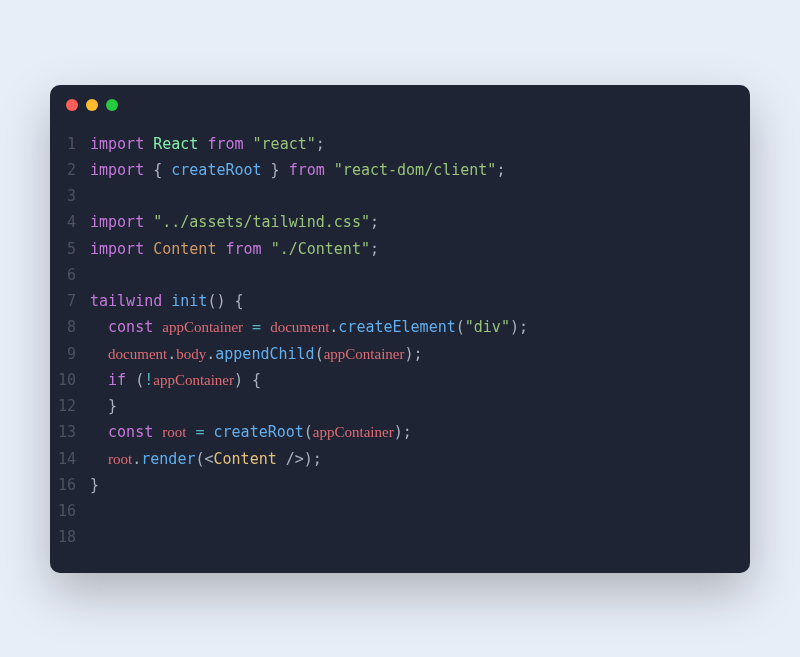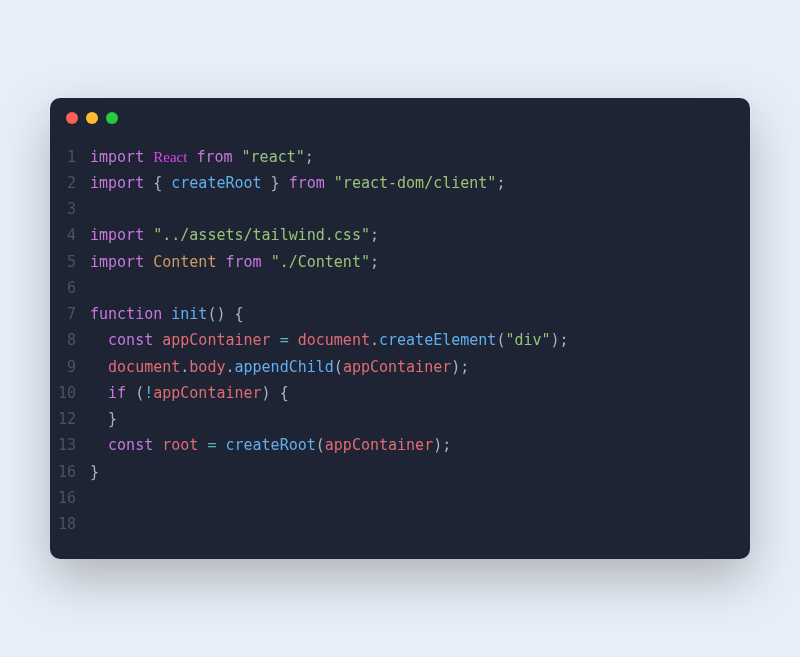--- a/index.html
+++ b/index.html
@@ -47,48 +47,49 @@
     width: 34px;
     text-align: right;
     color: #4b5363;
     padding-right: 14px;
     user-select: none;
     flex-shrink: 0;
   }
   .code { flex: 1; }
   
   .kw   { color: #c678dd; margin-top: 12px; } 
-  .def  { color: #d946ef; font-family: Liberation Serif, serif; } 
+  .def  { color: #86efac; } 
   .fn   { color: #61afef; } 
   .str  { color: #98c379; } 
   .pl   { color: #abb2bf; } 
-  .var  { color: #e06c75; } 
+  .var  { color: #e06c75; font-family: Liberation Serif, serif; } 
   .prop { color: #d19a66; } 
   .tag  { color: #e5c07b; } 
   .op   { color: #56b6c2; } 
 </style>
 </head>
 <body>
 
 <div class="window">
   <div class="titlebar">
     <div class="dot red"></div>
     <div class="dot yellow"></div>
     <div class="dot green"></div>
   </div>
   <div class="editor" id="editor">
       <div class="line"><span class="ln">1</span><span class="code"><span class="kw">import</span><span class="pl"> </span><span class="def">React</span><span class="pl"> </span><span class="kw">from</span><span class="pl"> </span><span class="str">"react"</span><span class="pl">;</span></span></div>
       <div class="line"><span class="ln">2</span><span class="code"><span class="kw">import</span><span class="pl"> { </span><span class="fn">createRoot</span><span class="pl"> } </span><span class="kw">from</span><span class="pl"> </span><span class="str">"react-dom/client"</span><span class="pl">;</span></span></div>
       <div class="line"><span class="ln">3</span><span class="code">&nbsp;</span></div>
       <div class="line"><span class="ln">4</span><span class="code"><span class="kw">import</span><span class="pl"> </span><span class="str">"../assets/tailwind.css"</span><span class="pl">;</span></span></div>
       <div class="line"><span class="ln">5</span><span class="code"><span class="kw">import</span><span class="pl"> </span><span class="prop">Content</span><span class="pl"> </span><span class="kw">from</span><span class="pl"> </span><span class="str">"./Content"</span><span class="pl">;</span></span></div>
       <div class="line"><span class="ln">6</span><span class="code">&nbsp;</span></div>
-      <div class="line"><span class="ln">7</span><span class="code"><span class="kw">function</span><span class="pl"> </span><span class="fn">init</span><span class="pl">() {</span></span></div>
+      <div class="line"><span class="ln">7</span><span class="code"><span class="kw">tailwind</span><span class="pl"> </span><span class="fn">init</span><span class="pl">() {</span></span></div>
       <div class="line"><span class="ln">8</span><span class="code"><span class="pl">  </span><span class="kw">const</span><span class="pl"> </span><span class="var">appContainer</span><span class="pl"> </span><span class="op">=</span><span class="pl"> </span><span class="var">document</span><span class="pl">.</span><span class="fn">createElement</span><span class="pl">(</span><span class="str">"div"</span><span class="pl">);</span></span></div>
       <div class="line"><span class="ln">9</span><span class="code"><span class="pl">  </span><span class="var">document</span><span class="pl">.</span><span class="var">body</span><span class="pl">.</span><span class="fn">appendChild</span><span class="pl">(</span><span class="var">appContainer</span><span class="pl">);</span></span></div>
       <div class="line"><span class="ln">10</span><span class="code"><span class="pl">  </span><span class="kw">if</span><span class="pl"> (</span><span class="op">!</span><span class="var">appContainer</span><span class="pl">) {</span></span></div>
       <div class="line"><span class="ln">12</span><span class="code"><span class="pl">  }</span></span></div>
       <div class="line"><span class="ln">13</span><span class="code"><span class="pl">  </span><span class="kw">const</span><span class="pl"> </span><span class="var">root</span><span class="pl"> </span><span class="op">=</span><span class="pl"> </span><span class="fn">createRoot</span><span class="pl">(</span><span class="var">appContainer</span><span class="pl">);</span></span></div>
+      <div class="line"><span class="ln">14</span><span class="code"><span class="pl">  </span><span class="var">root</span><span class="pl">.</span><span class="fn">render</span><span class="pl">(&lt;</span><span class="tag">Content</span><span class="pl"> /&gt;);</span></span></div>
       <div class="line"><span class="ln">16</span><span class="code"><span class="pl">}</span></span></div>
       <div class="line"><span class="ln">16</span><span class="code">&nbsp;</span></div>
       <div class="line"><span class="ln">18</span><span class="code">&nbsp;</span></div>
     </div>
 </div>
 
 </body></html>

